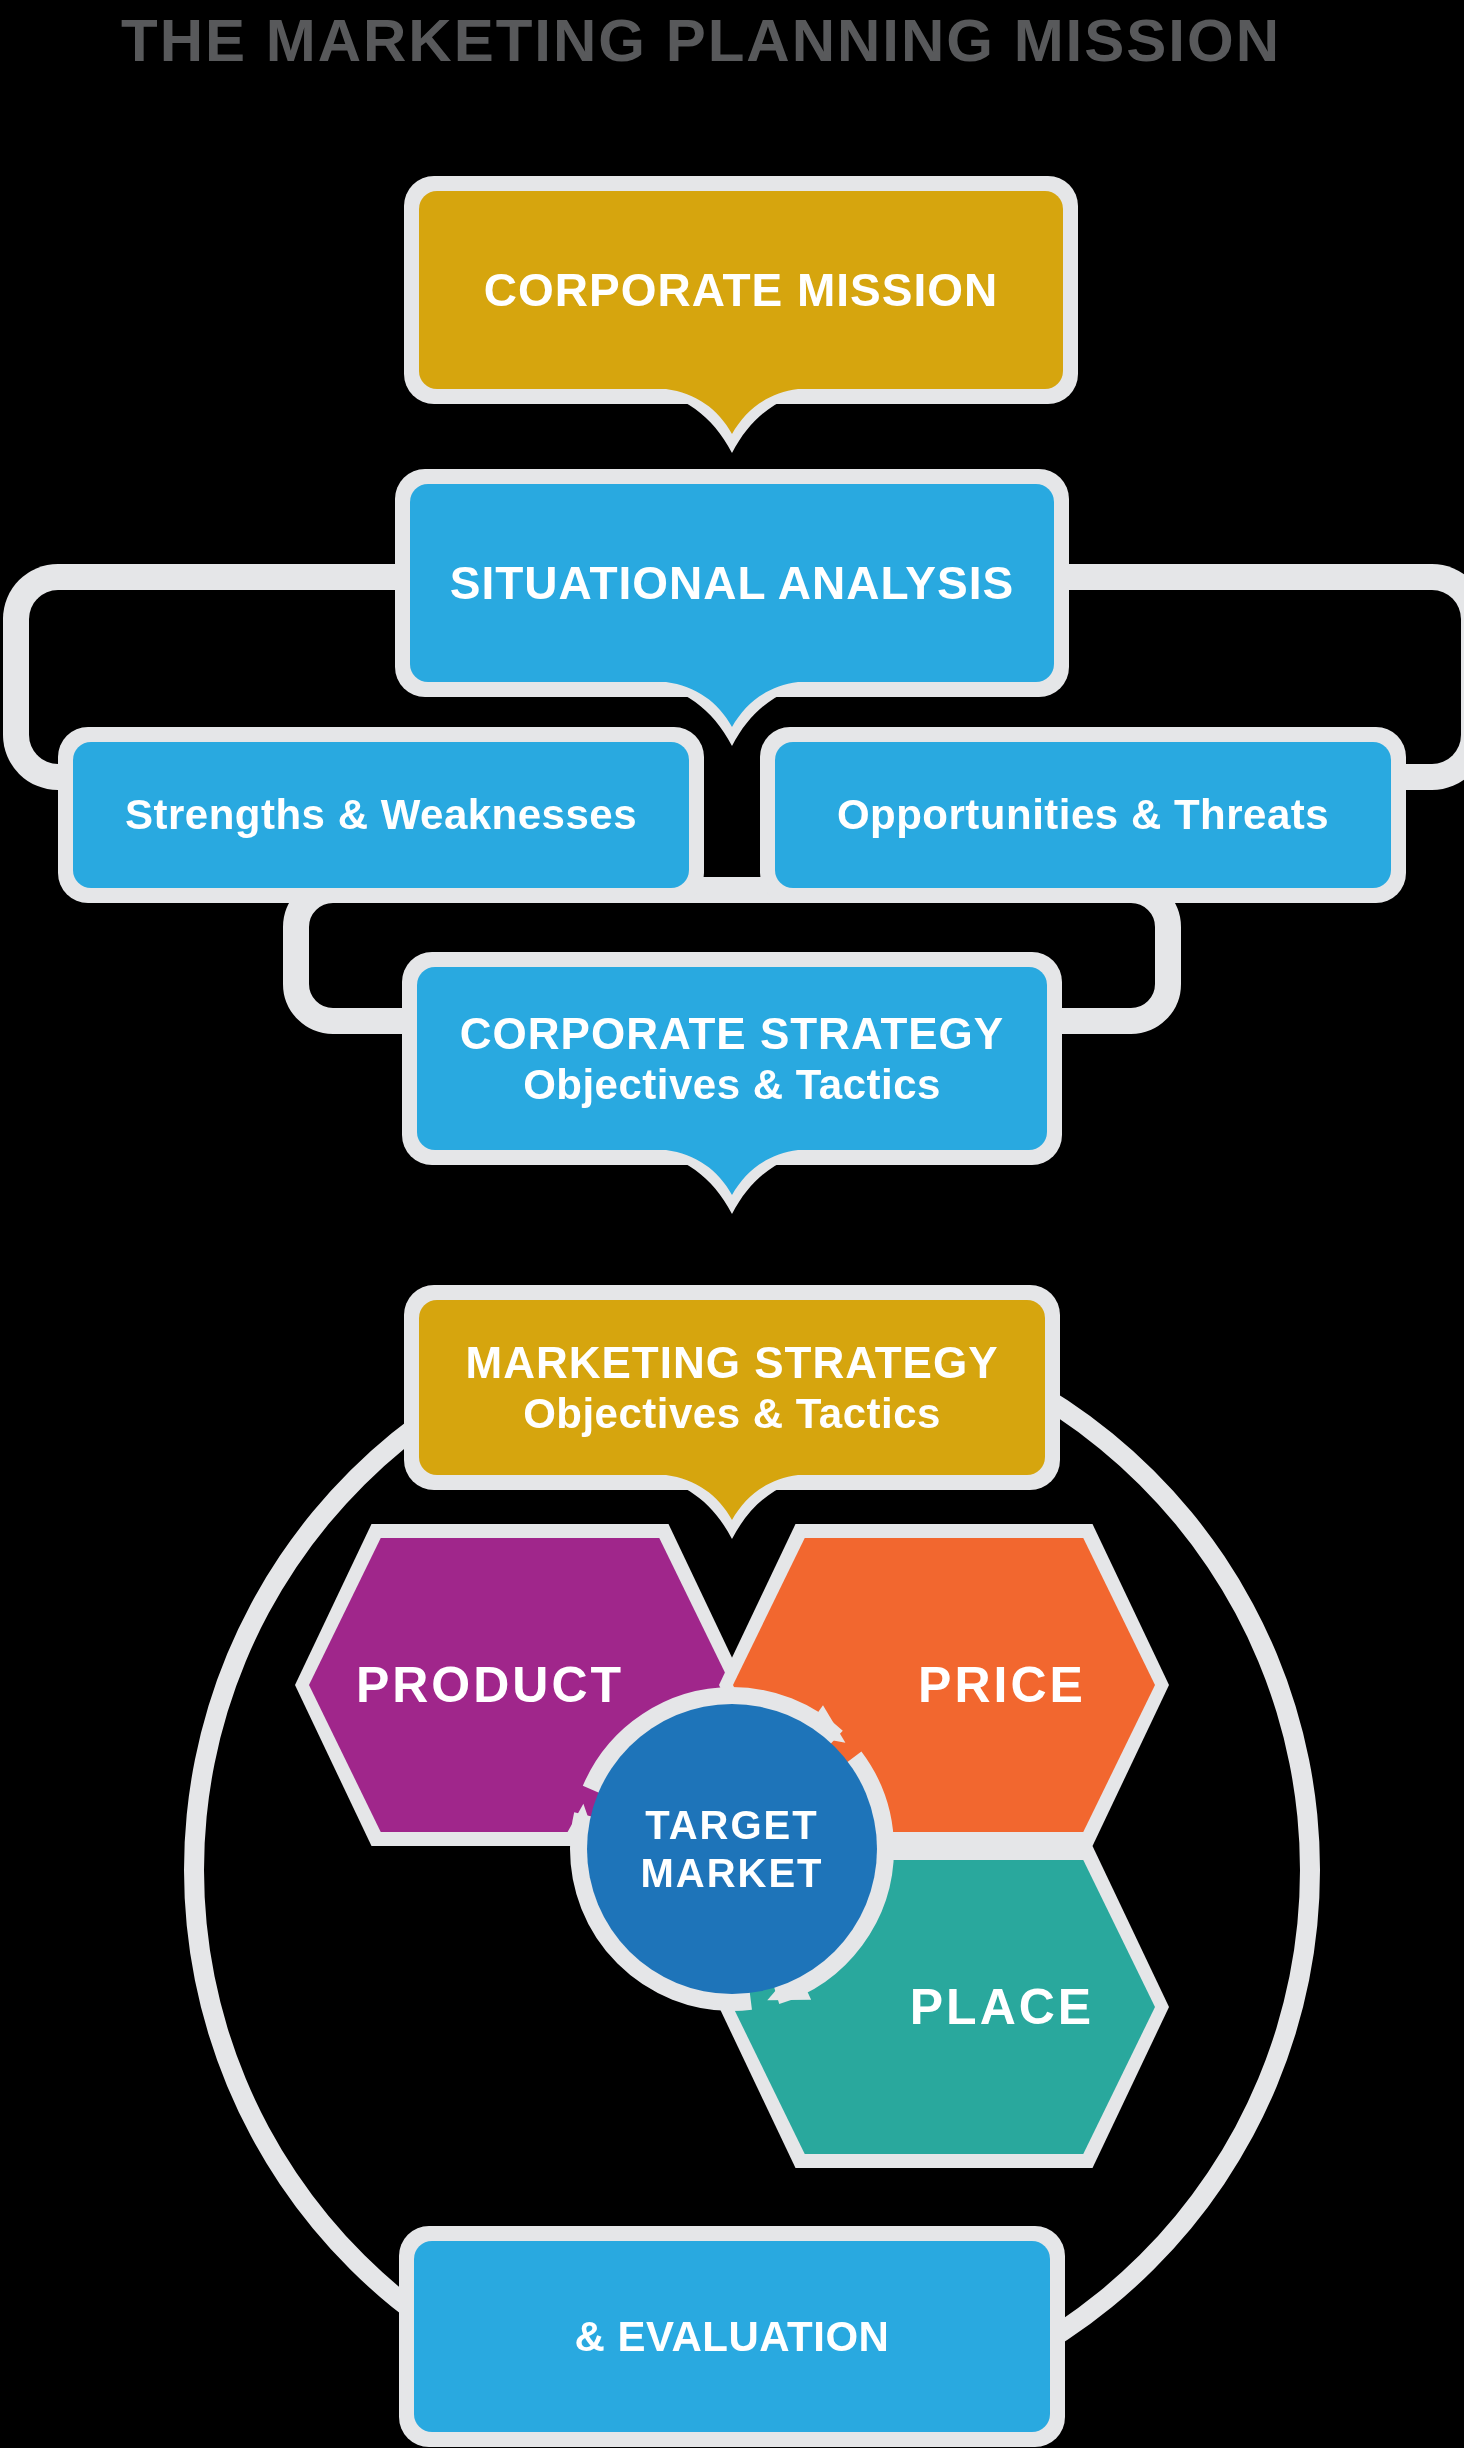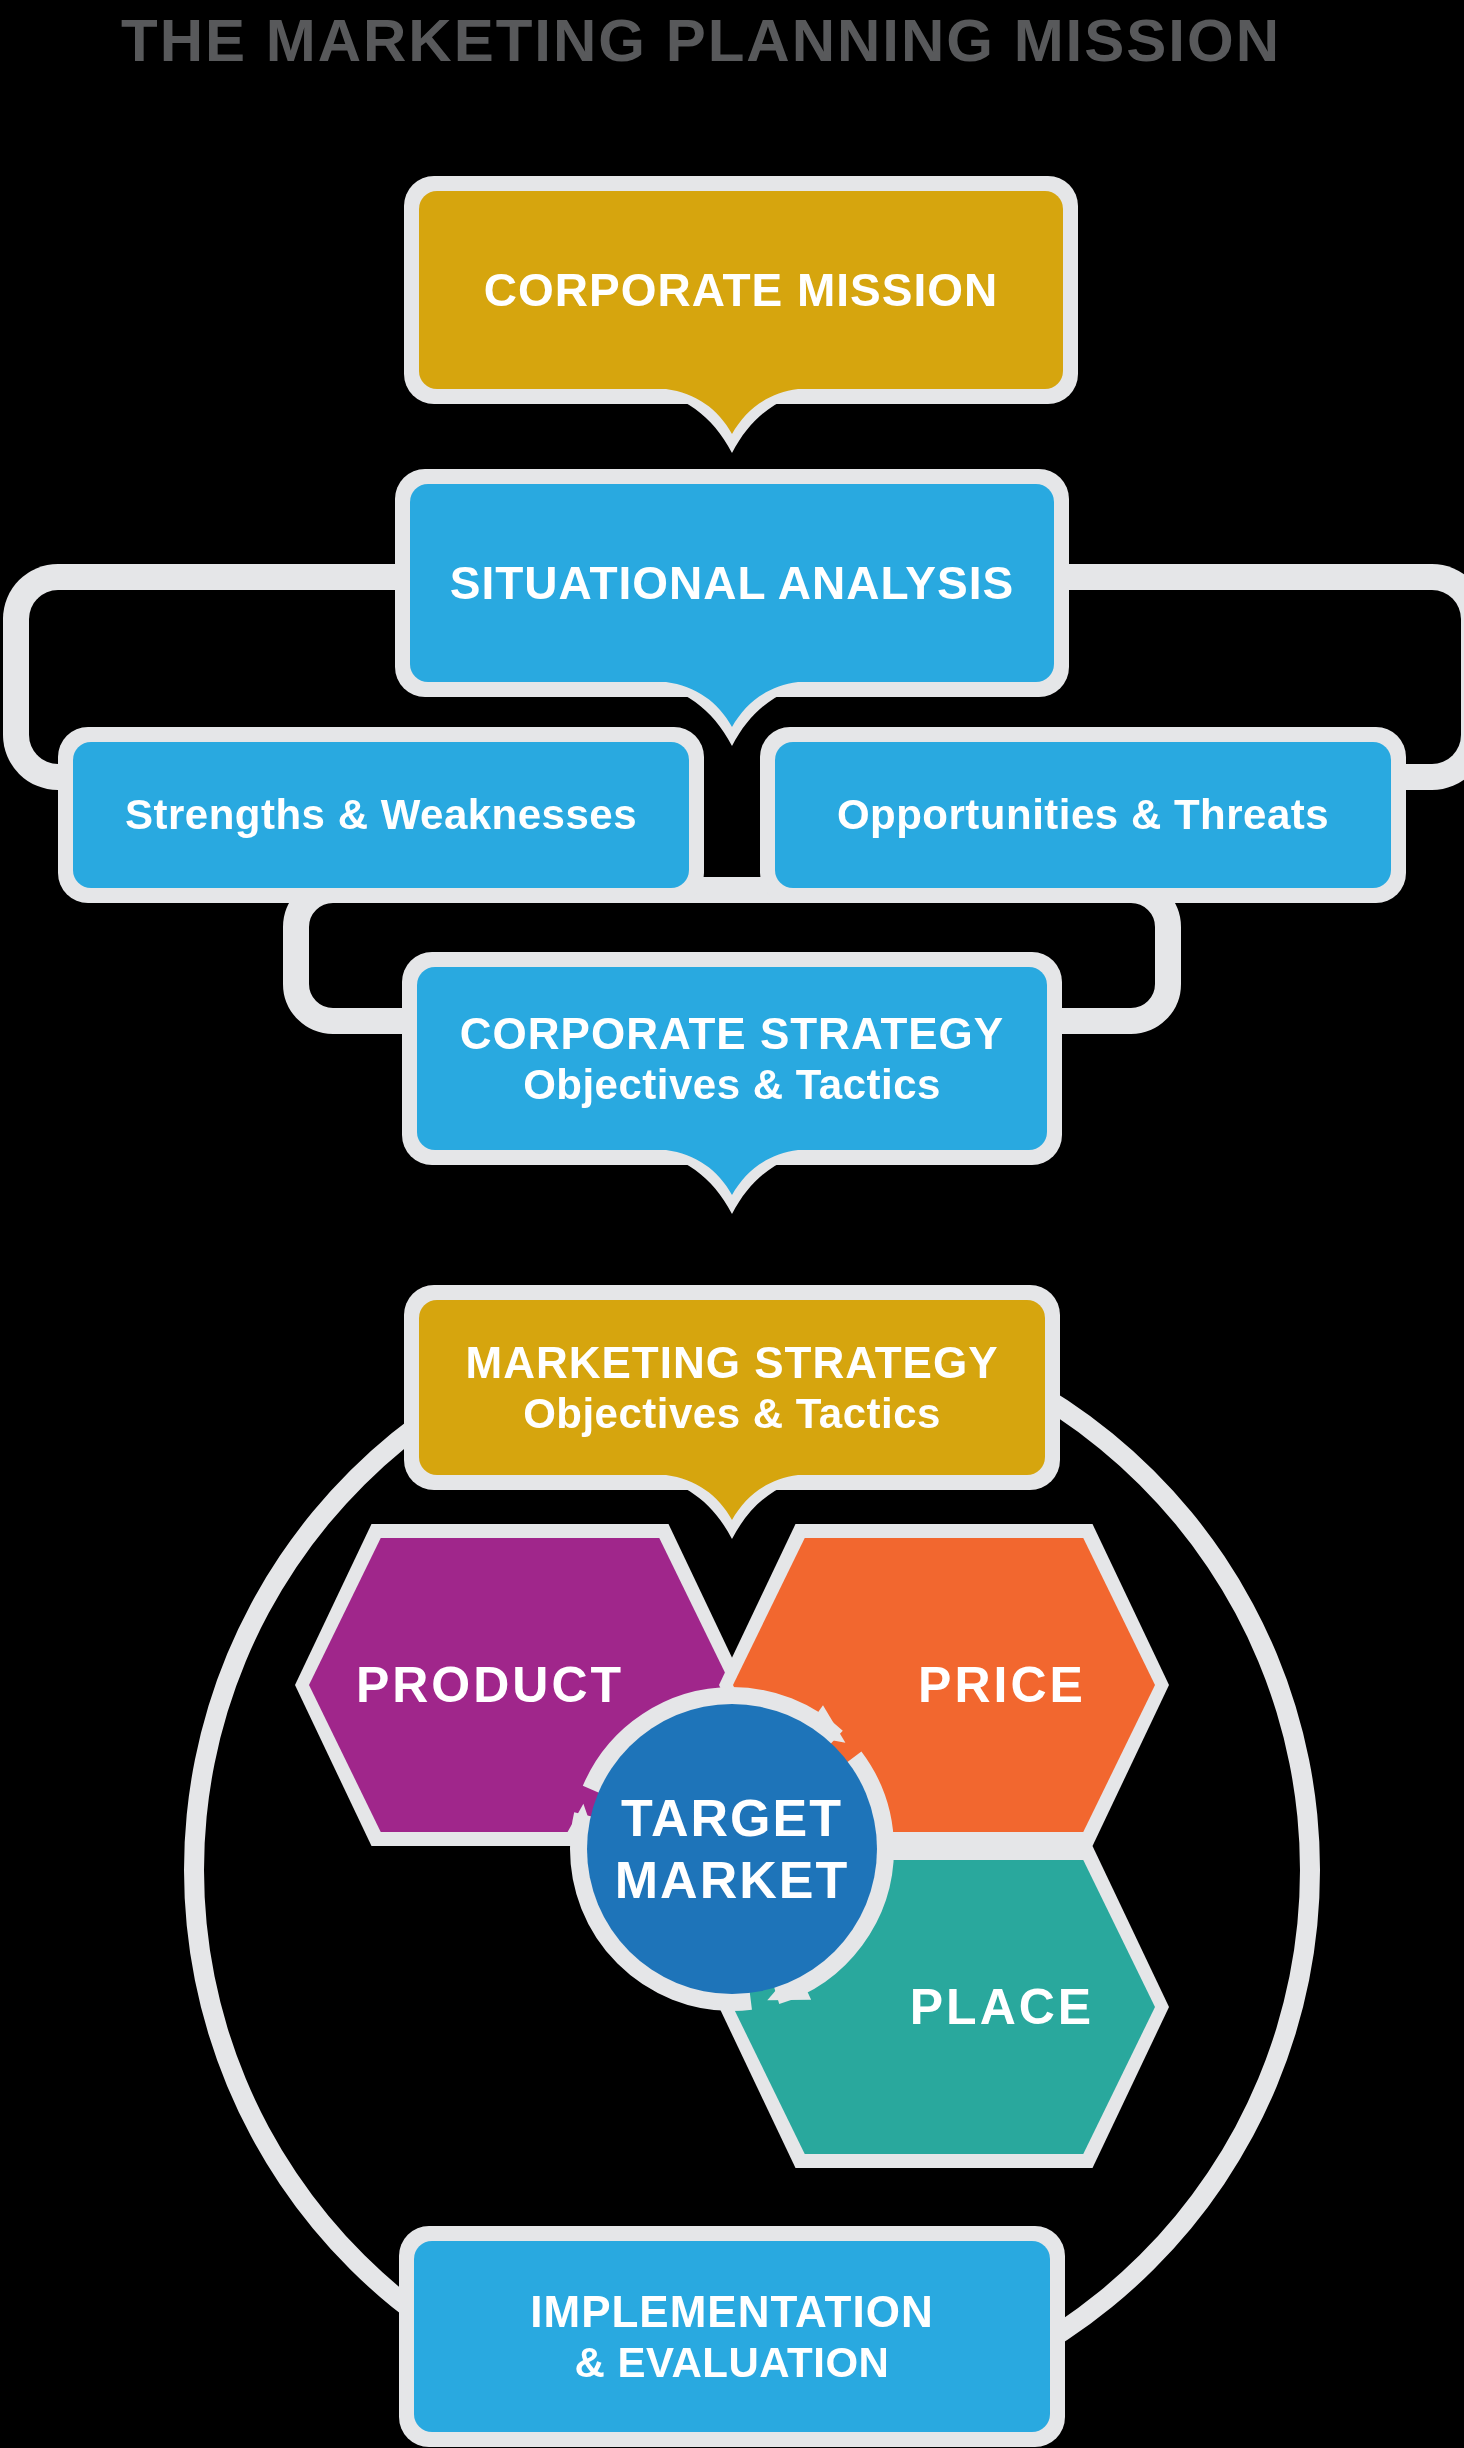--- a/index.html
+++ b/index.html
@@ -81,21 +81,21 @@
   .hex-inner.green  {background:var(--green);}
   .hex-inner.teal   {background:var(--teal);}
   .shift-left  .hex-label{transform:translateX(-30px);display:block;}
   .shift-right .hex-label{transform:translateX(58px);display:block;}
   
   .ring-svg{position:absolute;left:552px;top:1669px;width:360px;height:360px;z-index:4;}
   .target-circle{
     position:absolute;left:587px;top:1704px;width:290px;height:290px;border-radius:50%;
     background:var(--target_blue);z-index:5;
     display:flex;flex-direction:column;align-items:center;justify-content:center;
-    color:#fff;font-weight:bold;font-size:52px;letter-spacing:2px;line-height:1.2;text-align:center;
+    color:#fff;font-weight:bold;font-size:40px;letter-spacing:2px;line-height:1.2;text-align:center;
   }
 </style>
 </head>
 <body>
 
 <div id="stage">
 
   <div class="page-title">THE MARKETING PLANNING MISSION</div>
 
   <div class="connector bracket-left"></div>
@@ -182,18 +182,17 @@
     </g>
   </svg>
 
   <div class="target-circle">
     <span>TARGET</span>
     <span>MARKET</span>
   </div>
 
   <div class="fbox box-implementation">
     <div class="inner blue">
-      <span class="line1">IMPLEMENTATION</span>
       <span class="line2">&amp; EVALUATION</span>
     </div>
   </div>
 
 </div>
 
 </body></html>

